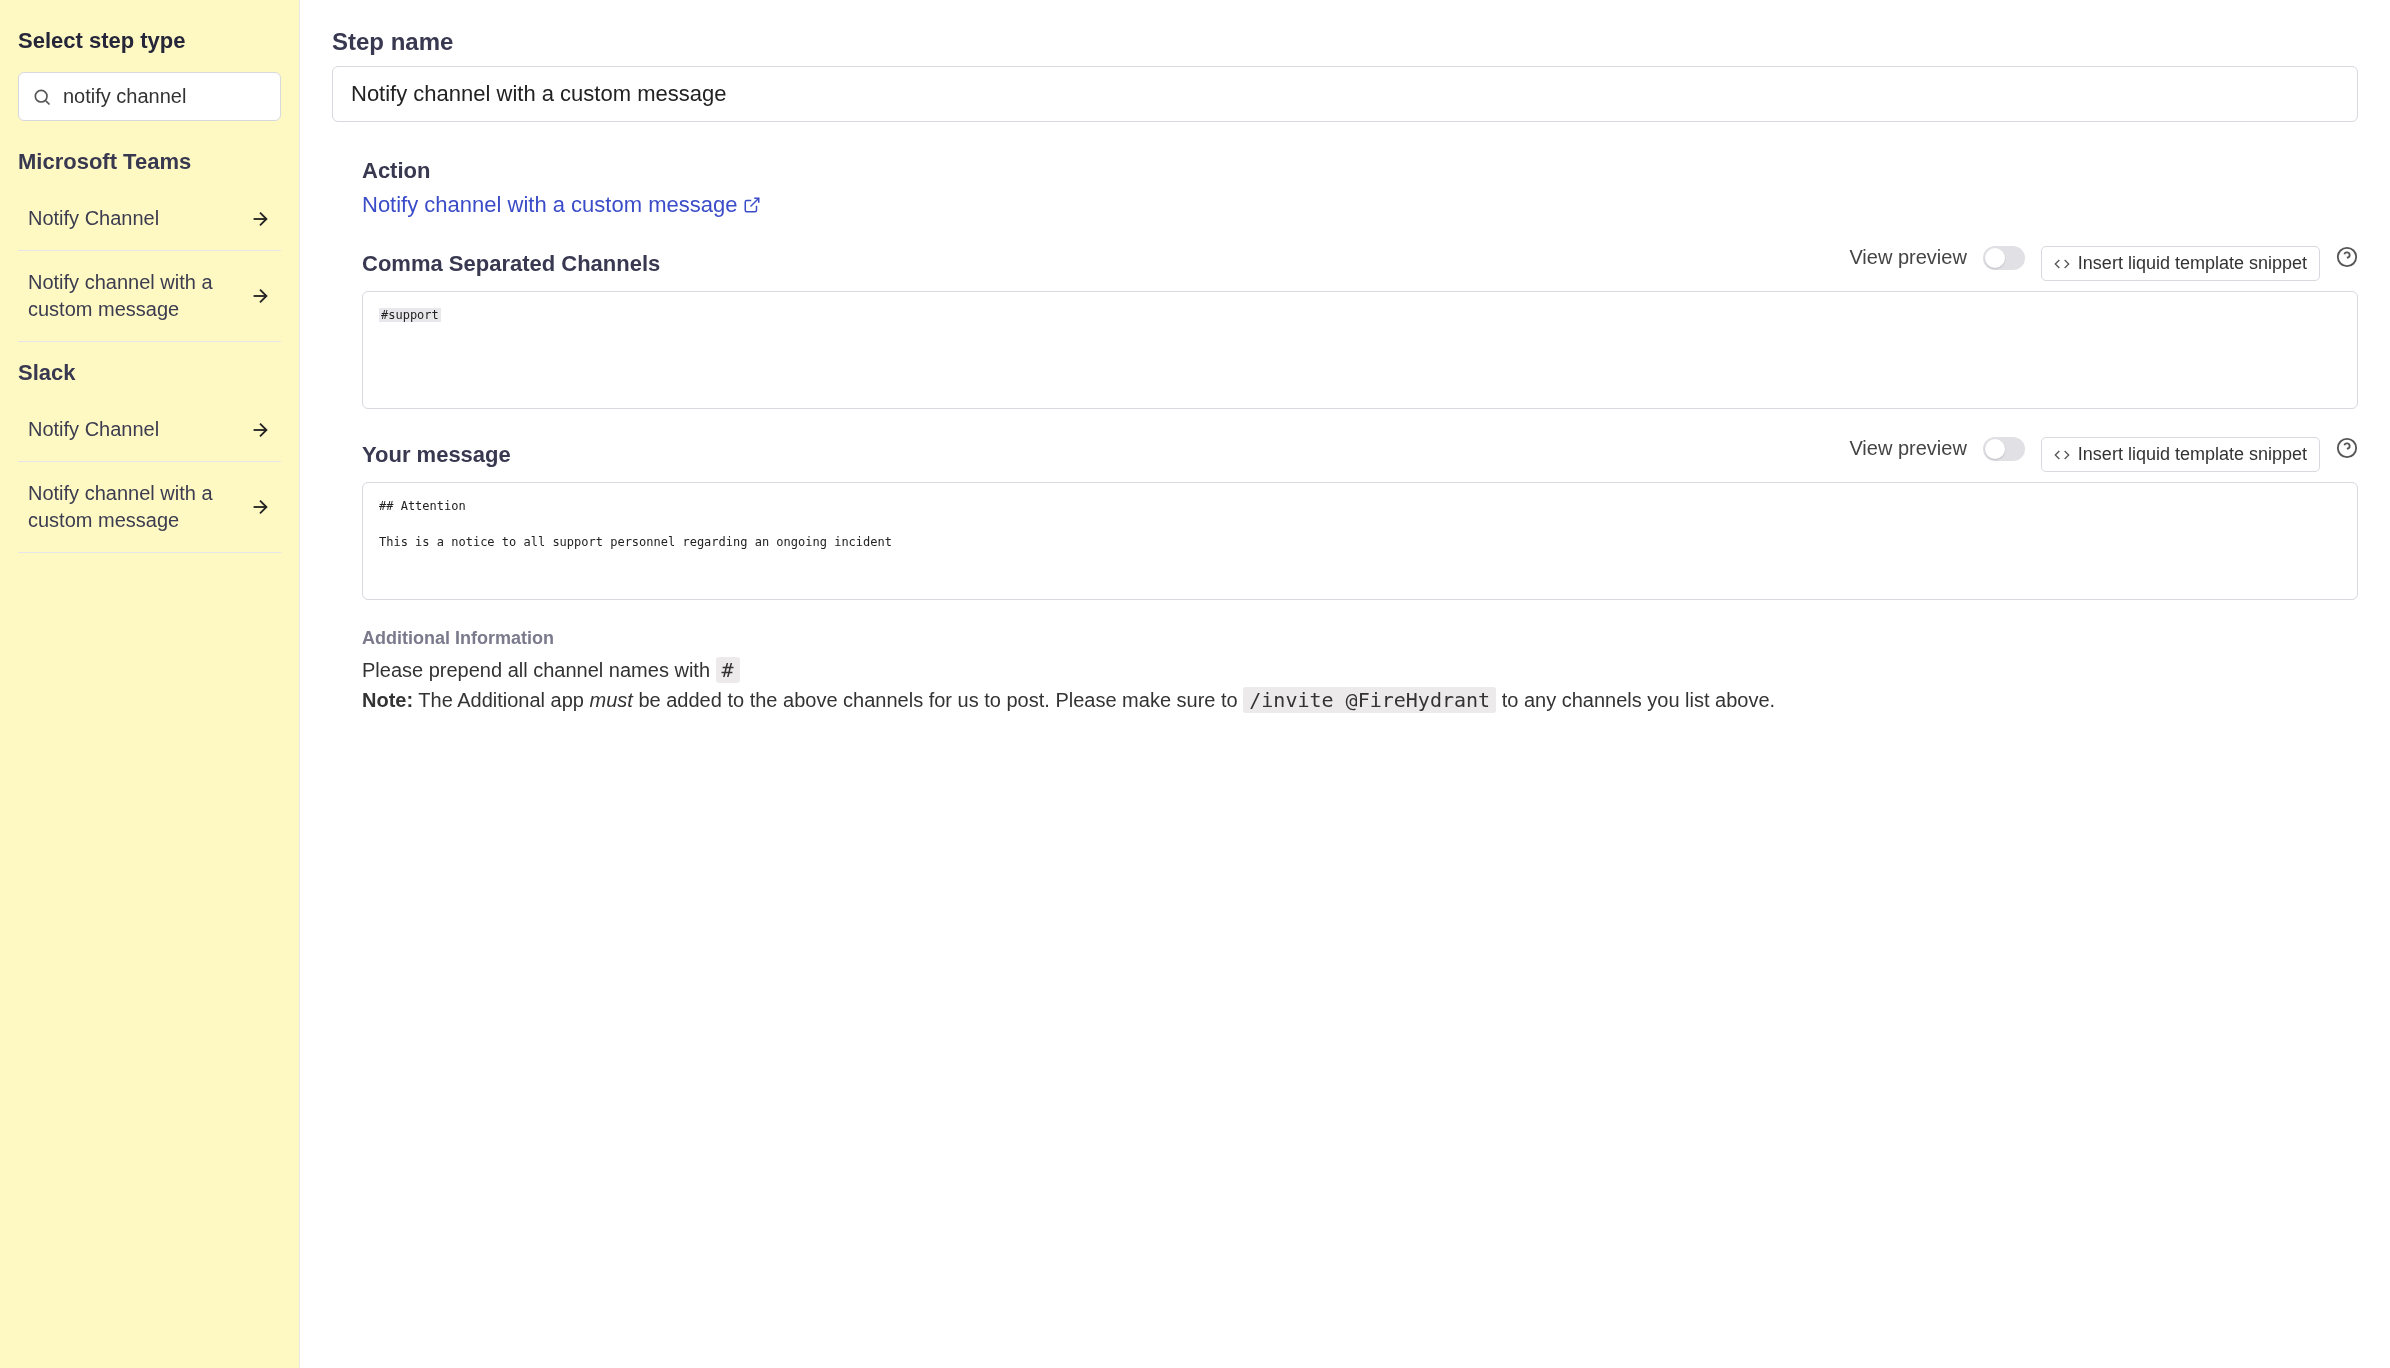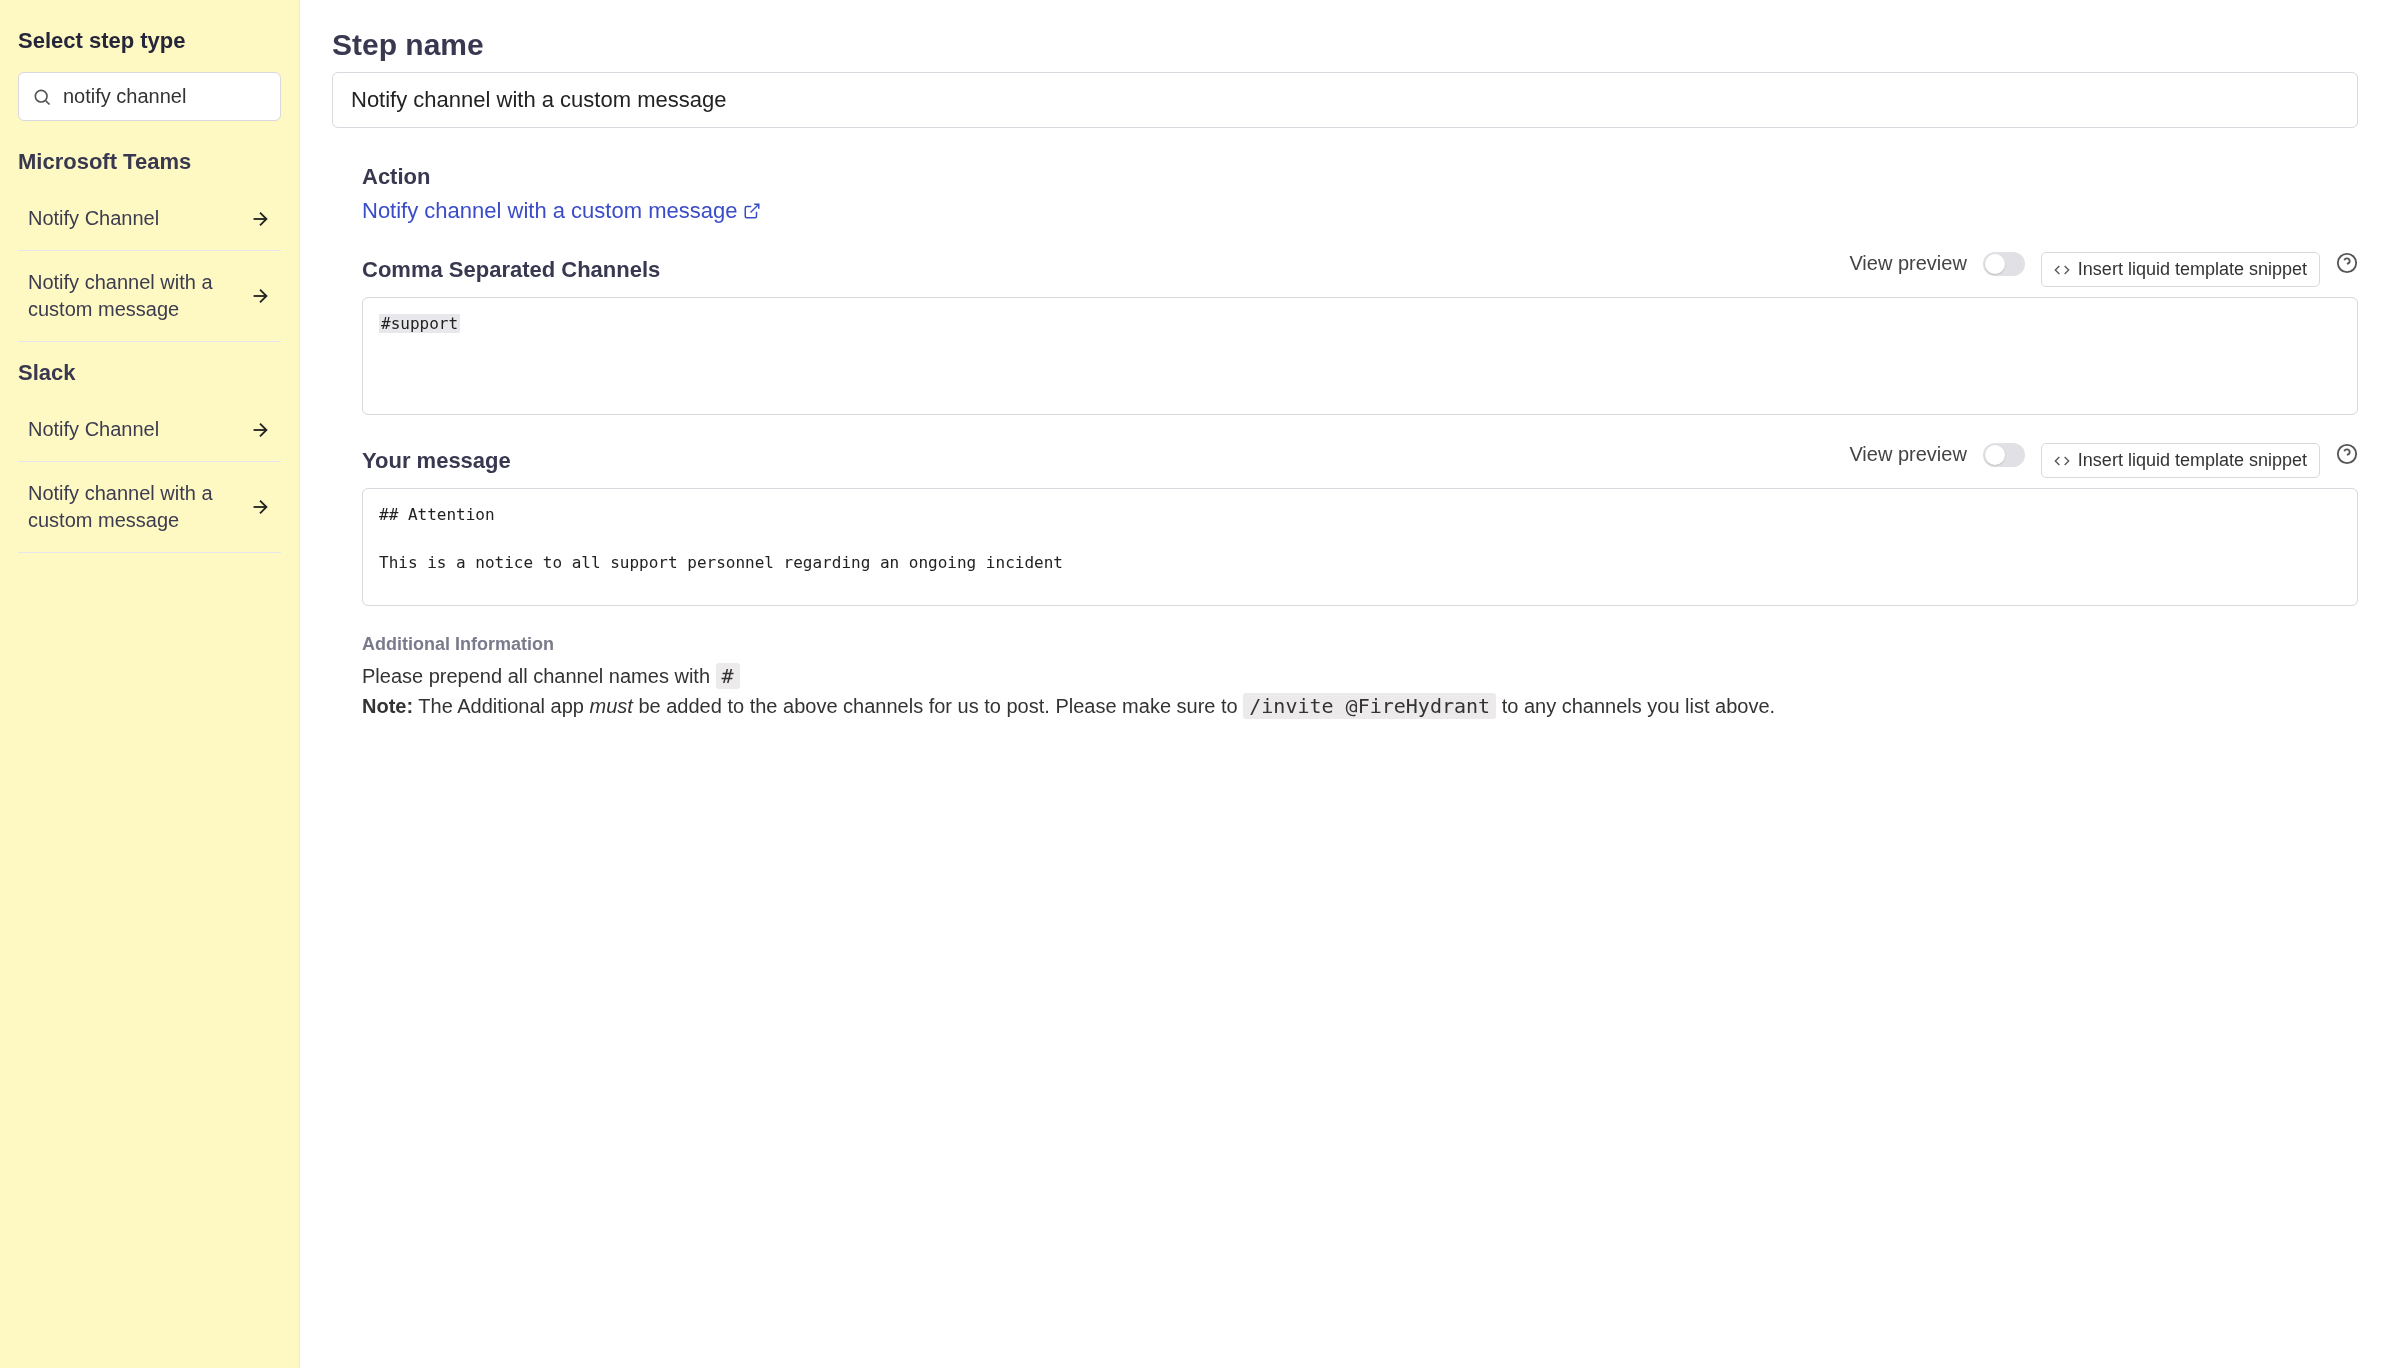--- a/index.html
+++ b/index.html
@@ -71,21 +71,21 @@
     .arrow-icon {
       width: 22px; height: 22px; flex-shrink: 0; stroke: #222;
     }
     .main {
       flex: 1;
       padding: 28px 32px;
       overflow-y: auto;
       background: #fff;
     }
     .field-label {
-      font-size: 30px;
+      font-size: 24px;
       font-weight: 700;
       color: #383850;
       margin-bottom: 10px;
     }
     .text-input {
       width: 100%;
       padding: 14px 18px;
       font-size: 22px;
       border: 1px solid #d8d8df;
       border-radius: 6px;
@@ -186,21 +186,21 @@
       stroke: #555;
       cursor: pointer;
     }
     .textarea {
       width: 100%;
       min-height: 118px;
       padding: 14px 16px;
       border: 1px solid #d8d8df;
       border-radius: 6px;
       font-family: ui-monospace, SFMono-Regular, Menlo, Consolas, monospace;
-      font-size: 16px;
+      font-size: 12px;
       line-height: 1.5;
       resize: both;
       background: #fff;
       color: #222;
       white-space: pre-wrap;
     }
     .textarea .hl {
       background: #e8e8ec;
       padding: 0 2px;
     }

